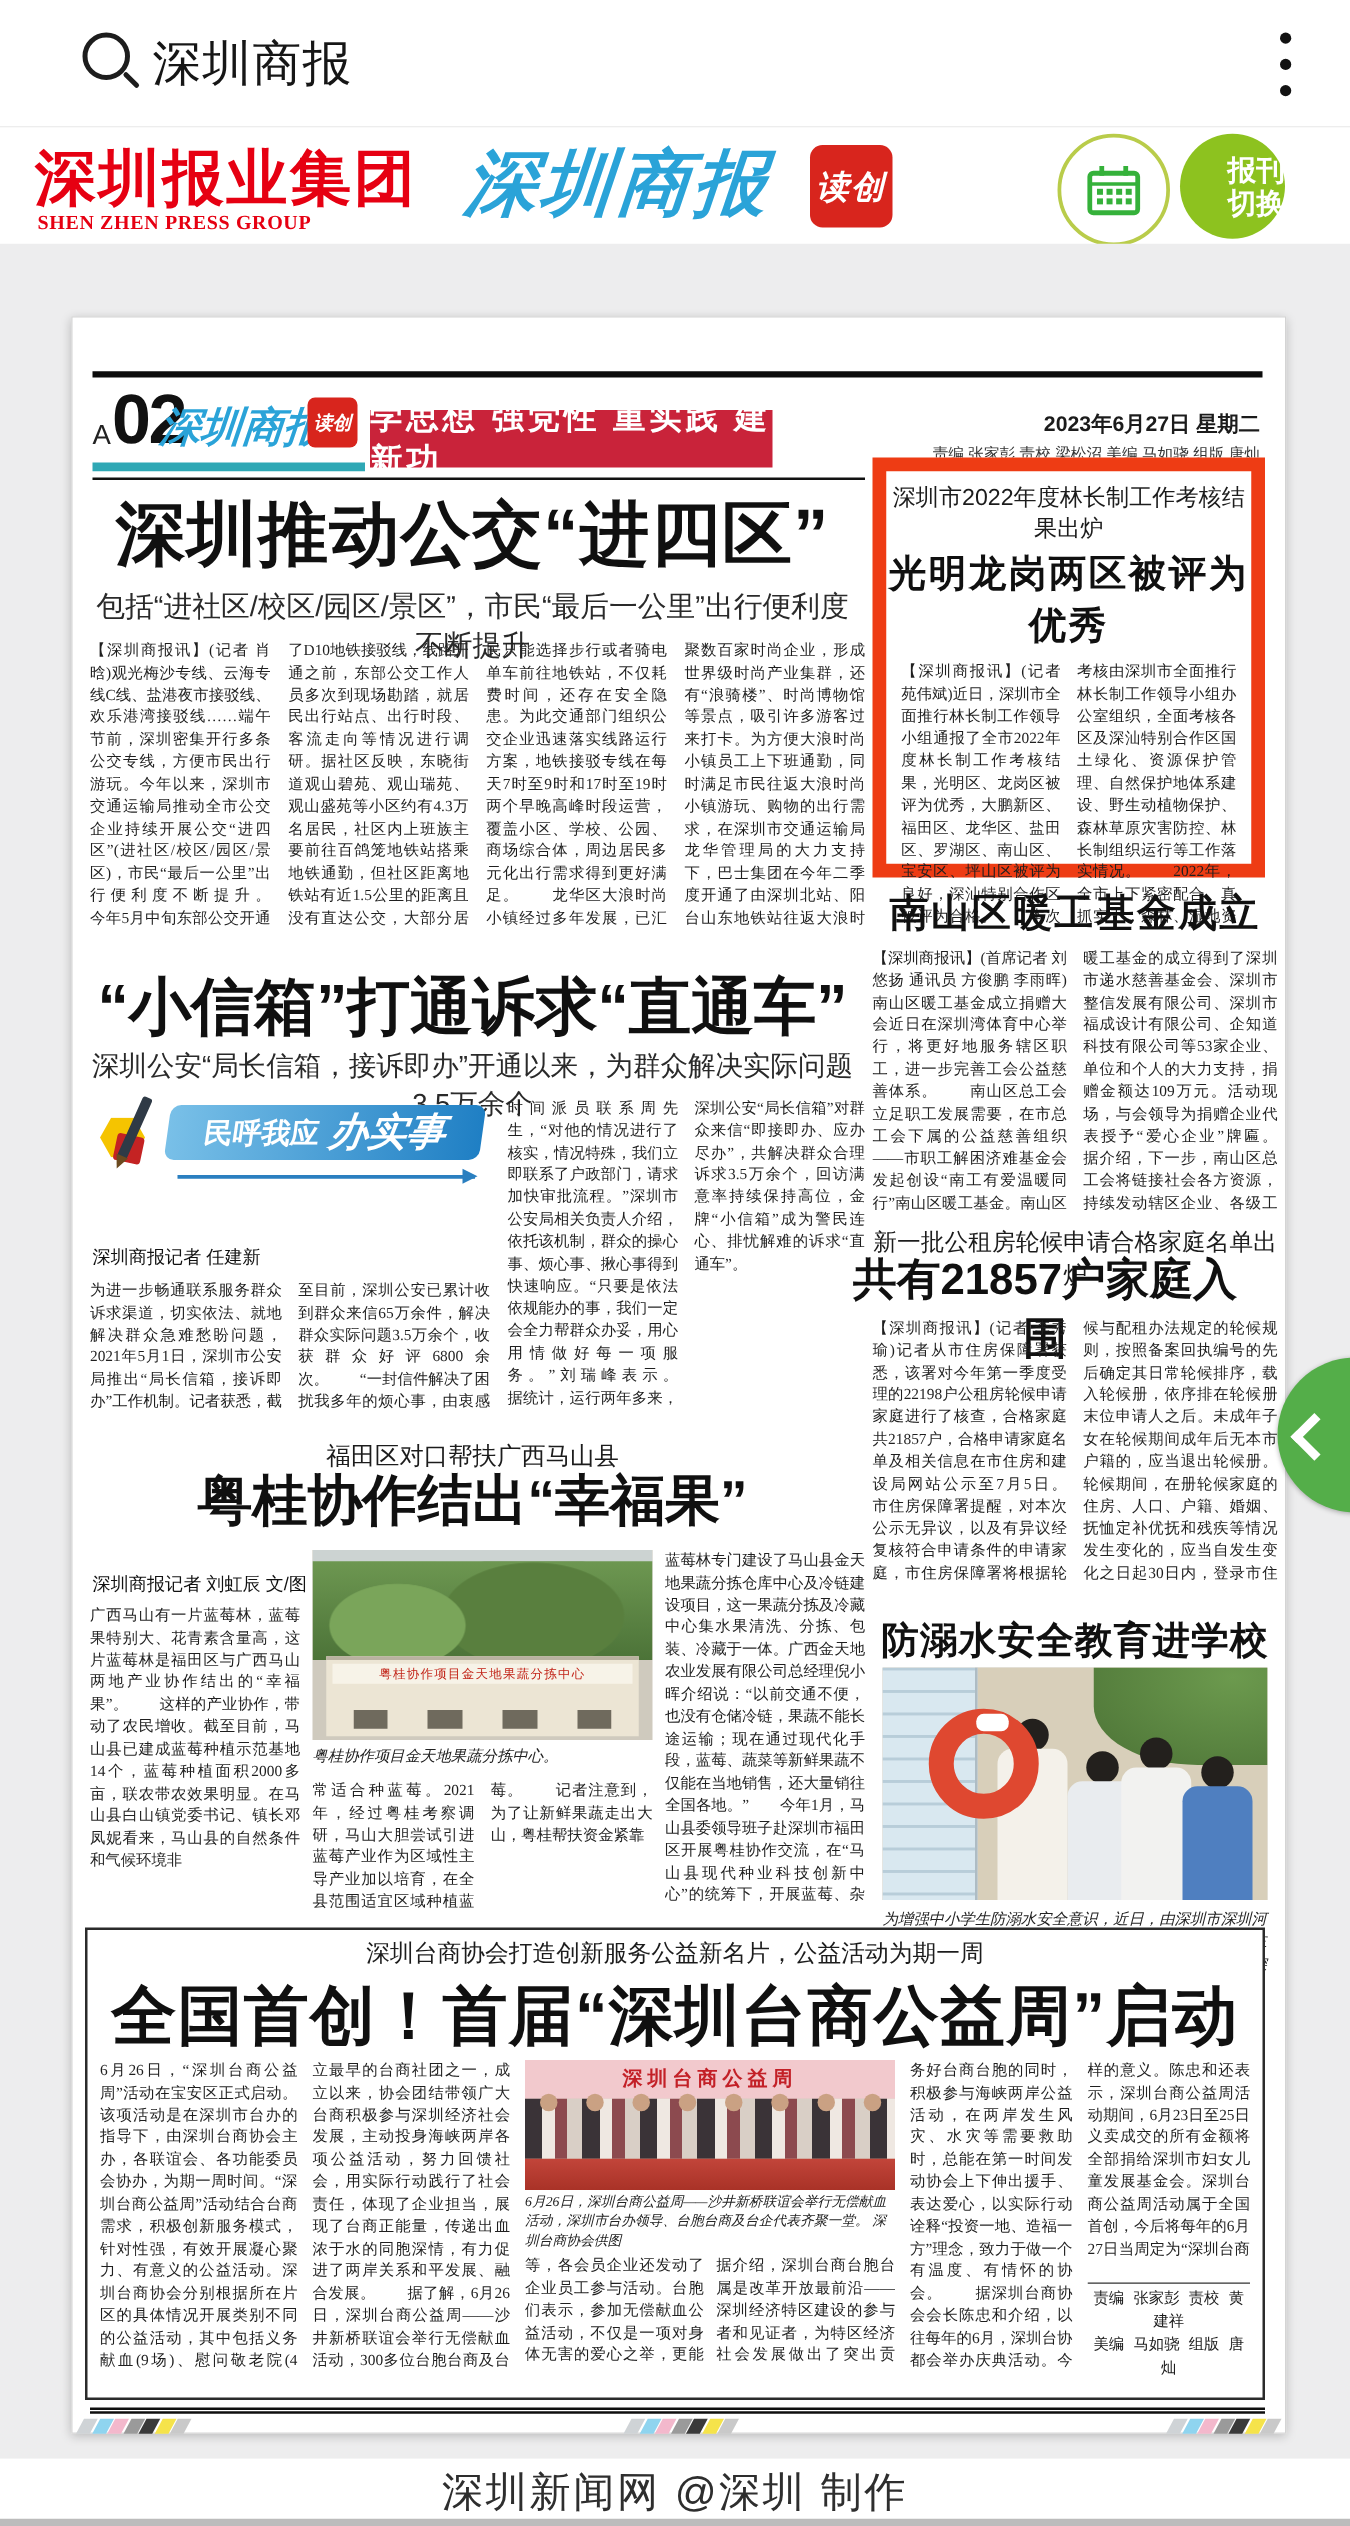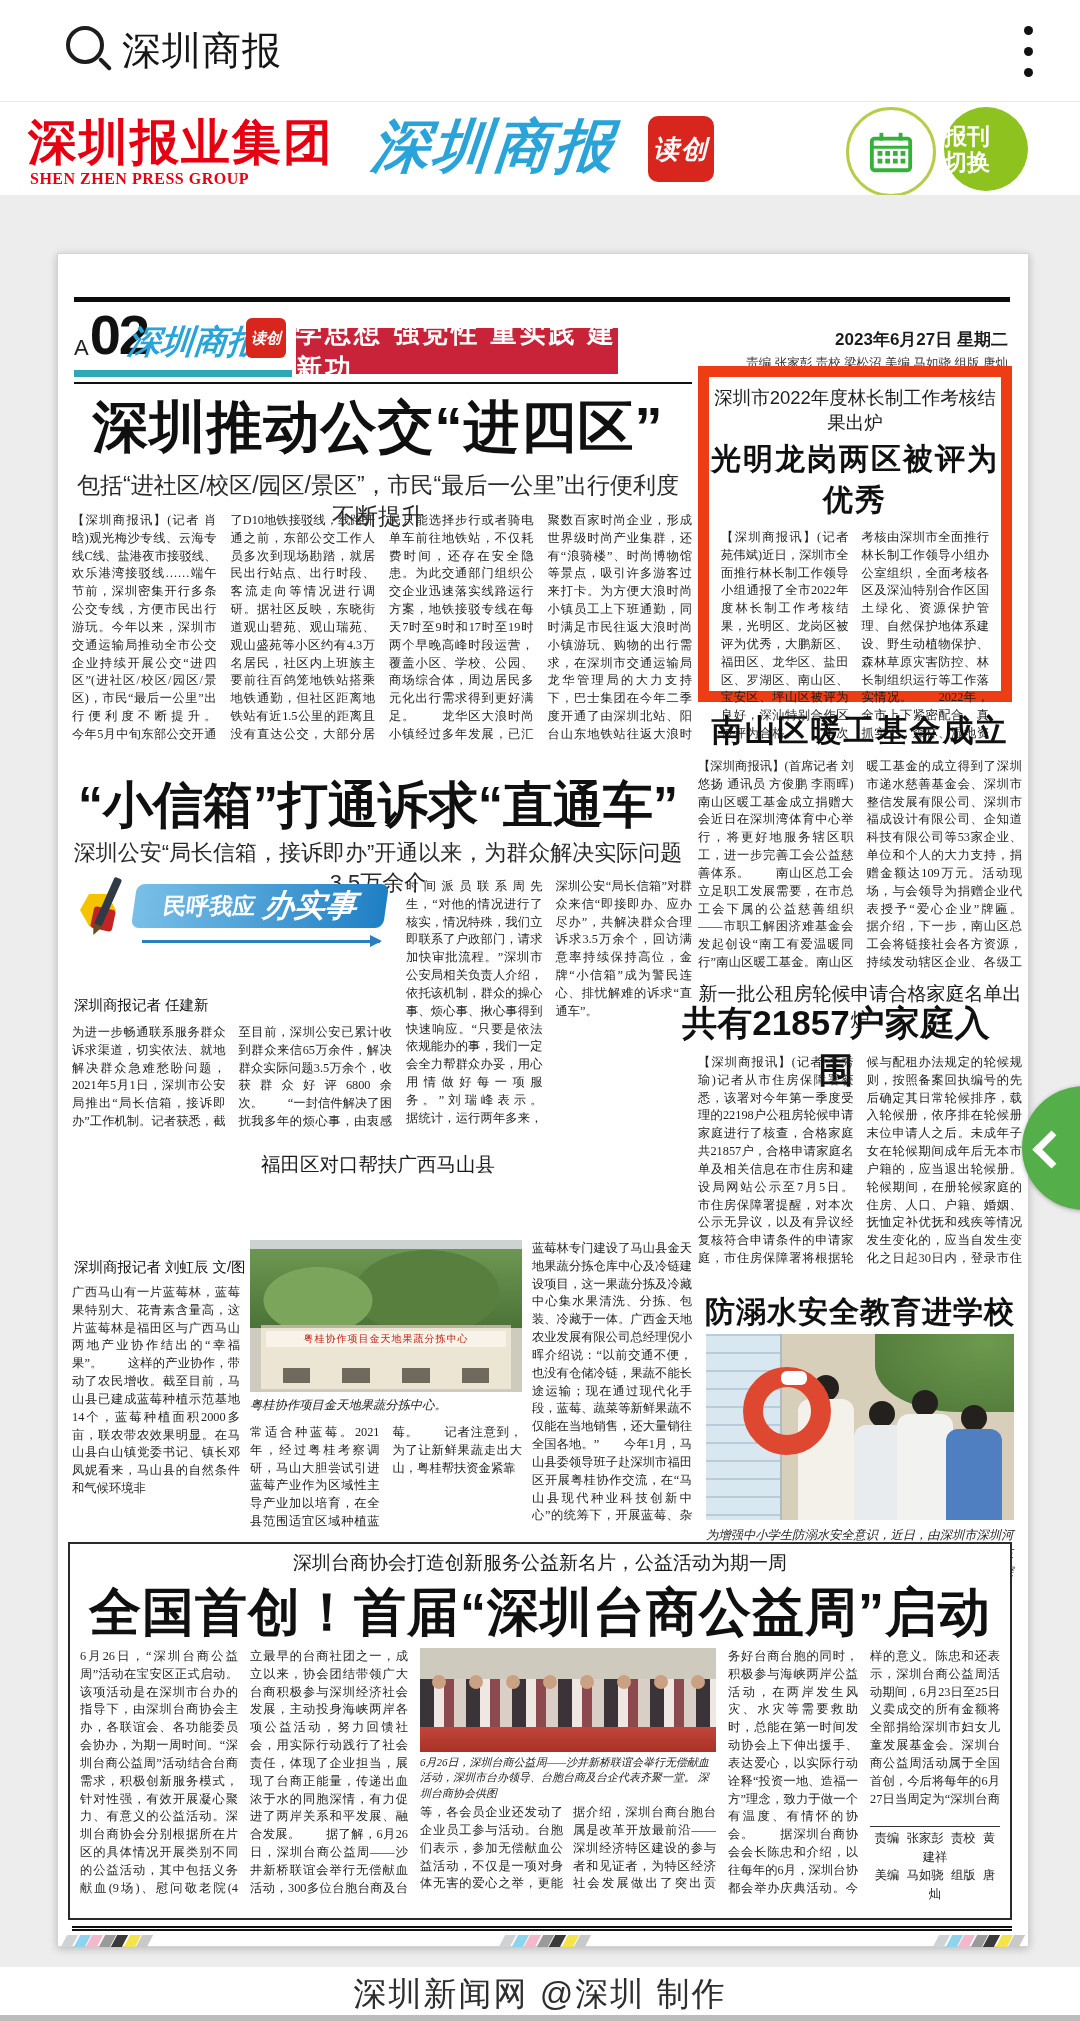--- a/index.html
+++ b/index.html
@@ -15,21 +15,21 @@
   
   .banner{position:absolute;left:0;top:102px;width:1080px;height:93px;background:#fff;}
   .group-cn{position:absolute;left:28px;top:8px;font-size:49px;font-weight:900;color:var(--accent_red);letter-spacing:2px;}
   .group-en{position:absolute;left:30px;top:68px;font-size:16px;font-weight:800;color:var(--accent_red);font-family:"Liberation Serif",serif;letter-spacing:.5px;}
   .paper-logo{position:absolute;left:372px;top:6px;font-size:58px;font-weight:900;font-style:italic;color:var(--logo_blue);transform:skewX(-5deg);letter-spacing:3px;}
   .paper-seal{position:absolute;left:648px;top:14px;width:66px;height:66px;background:var(--seal_red);border-radius:10px;
               display:flex;align-items:center;justify-content:center;color:#fff;font-style:italic;font-weight:800;font-size:26px;letter-spacing:2px;}
   .cal-btn{position:absolute;left:846px;top:5px;width:84px;height:84px;border-radius:50%;background:#fff;border:3px solid #b9cc4a;
            display:flex;align-items:center;justify-content:center;color:var(--cal_green);}
   .switch-btn{position:absolute;left:944px;top:5px;width:84px;height:84px;border-radius:50%;background:var(--green);
-              display:flex;flex-direction:column;align-items:flex-start;justify-content:center;color:#fff;font-size:23px;font-weight:700;line-height:1.15;}
+              display:flex;flex-direction:column;align-items:flex-end;justify-content:center;color:#fff;font-size:23px;font-weight:700;line-height:1.15;}
   
   .viewer{position:absolute;left:0;top:195px;width:1080px;height:1772px;background:#ededee;}
   .page{position:absolute;left:57px;top:58px;width:970px;height:1692px;background:#fff;border:1px solid #d4d4d4;
         box-shadow:0 2px 8px rgba(0,0,0,.22);font-family:"Liberation Serif",serif;}
   .abs{position:absolute;}
   .rule-top{left:16px;top:43px;width:936px;height:5px;background:#0c0c0c;}
   .rule2{left:16px;top:128px;width:618px;height:2px;background:#111;}
   .pageno{left:16px;top:54px;display:flex;align-items:flex-end;font-family:"Liberation Sans",sans-serif;}
   .pageno .pfx{font-size:22px;color:#222;margin-right:1px;}
   .pageno .num{font-size:56px;font-weight:900;letter-spacing:-2px;line-height:.95;}
@@ -206,20 +206,21 @@
           <span class="t1">民呼我应</span>
           <span class="t2">办实事</span>
         </div>
         <div class="arrow"></div>
       </div>
       <div class="abs byline" style="left:16px;top:742px;">深圳商报记者 任建新</div>
       <div class="abs cols c2" style="left:14px;top:770px;width:320px;height:116px;">为进一步畅通联系服务群众诉求渠道，切实依法、就地解决群众急难愁盼问题，2021年5月1日，深圳市公安局推出“局长信箱，接诉即办”工作机制。记者获悉，截至目前，深圳公安已累计收到群众来信65万余件，解决群众实际问题3.5万余个，收获群众好评6800余次。　　“一封信件解决了困扰我多年的烦心事，由衷感谢深圳公安的高效服务。”市民周先生日前向“局长信箱”致谢。</div>
       <div class="abs cols c2" style="left:348px;top:624px;width:286px;height:262px;">时间派员联系周先生，“对他的情况进行了核实，情况特殊，我们立即联系了户政部门，请求加快审批流程。”深圳市公安局相关负责人介绍，依托该机制，群众的操心事、烦心事、揪心事得到快速响应。“只要是依法依规能办的事，我们一定会全力帮群众办妥，用心用情做好每一项服务。”刘瑞峰表示。　　据统计，运行两年多来，深圳公安“局长信箱”对群众来信“即接即办、应办尽办”，共解决群众合理诉求3.5万余个，回访满意率持续保持高位，金牌“小信箱”成为警民连心、排忧解难的诉求“直通车”。</div>
 
       <div class="abs kicker" style="left:8px;top:897px;width:624px;font-size:19.5px;">福田区对口帮扶广西马山县</div>
+      <div class="abs hl" style="left:8px;top:917px;width:624px;font-size:44px;">粤桂协作结出“幸福果”</div>
       <div class="abs byline" style="left:16px;top:1004px;">深圳商报记者 刘虹辰 文/图</div>
       <div class="abs photo photo1" style="left:192px;top:986px;width:272px;height:152px;">
         <div class="sky"></div>
         <div class="mtn"></div>
         <div class="bld"></div>
         <div class="sign">粤桂协作项目金天地果蔬分拣中心</div>
         <div class="win" style="left:12%;"></div>
         <div class="win" style="left:34%;"></div>
         <div class="win" style="left:56%;"></div>
         <div class="win" style="left:78%;"></div>
@@ -258,20 +259,23 @@
       <div class="abs caption" style="left:648px;top:1272px;width:308px;">为增强中小学生防溺水安全意识，近日，由深圳市深圳河湾流域管理中心主办、万毓物业有限公司承办的防溺水主题活动走进景鹏小学，吸引全校师生共1350人参加。　深圳商报首席记者 董思 摄</div>
 
       <div class="abs twbox">
         <div class="kicker">深圳台商协会打造创新服务公益新名片，公益活动为期一周</div>
         <div class="hl">全国首创！首届“深圳台商公益周”启动</div>
         <div class="twrow">
           <div class="tcol twA cols c1">6月26日，“深圳台商公益周”活动在宝安区正式启动。该项活动是在深圳市台办的指导下，由深圳台商协会主办，各联谊会、各功能委员会协办，为期一周时间。“深圳台商公益周”活动结合台商需求，积极创新服务模式，针对性强，有效开展凝心聚力、有意义的公益活动。深圳台商协会分别根据所在片区的具体情况开展类别不同的公益活动，其中包括义务献血(9场)、慰问敬老院(4场)、关爱福利院(2场)及童军中心(1场)、义工义演(3场)、捐资助学等。</div>
           <div class="tcol twB cols c1">立最早的台商社团之一，成立以来，协会团结带领广大台商积极参与深圳经济社会发展，主动投身海峡两岸各项公益活动，努力回馈社会，用实际行动践行了社会责任，体现了企业担当，展现了台商正能量，传递出血浓于水的同胞深情，有力促进了两岸关系和平发展、融合发展。　　据了解，6月26日，深圳台商公益周——沙井新桥联谊会举行无偿献血活动，300多位台胞台商及台企代表齐聚一堂。在工作人员和志愿者的带领下，献血的</div>
           <div class="twStack">
             <div class="photo photo3 twPhoto">
+              <div class="pink">
+                  <span>深圳台商公益周</span>
+                </div>
               <div class="crowd"></div>
               <div class="heads">
                   <i></i>
                   <i></i>
                   <i></i>
                   <i></i>
                   <i></i>
                   <i></i>
                   <i></i>
                   <i></i>

